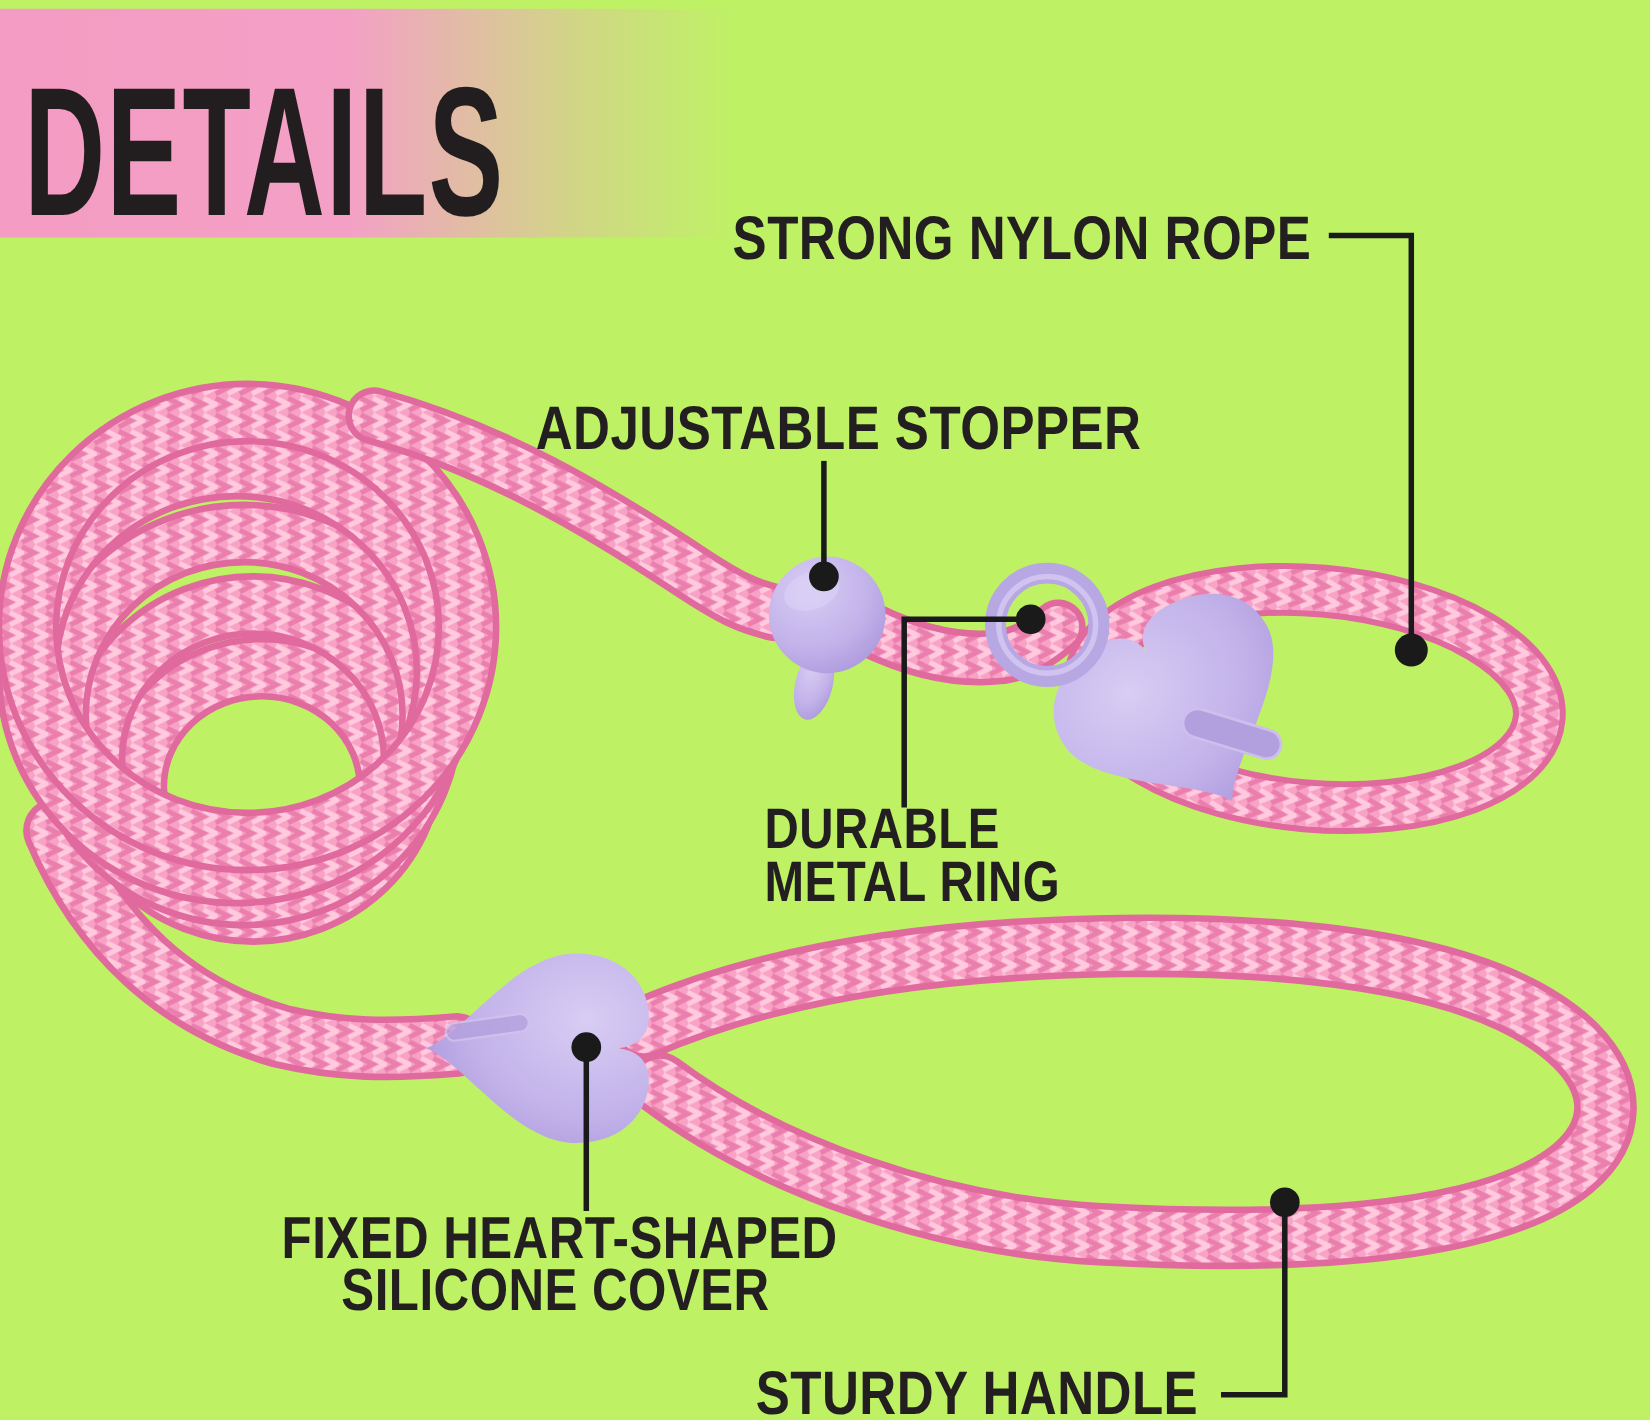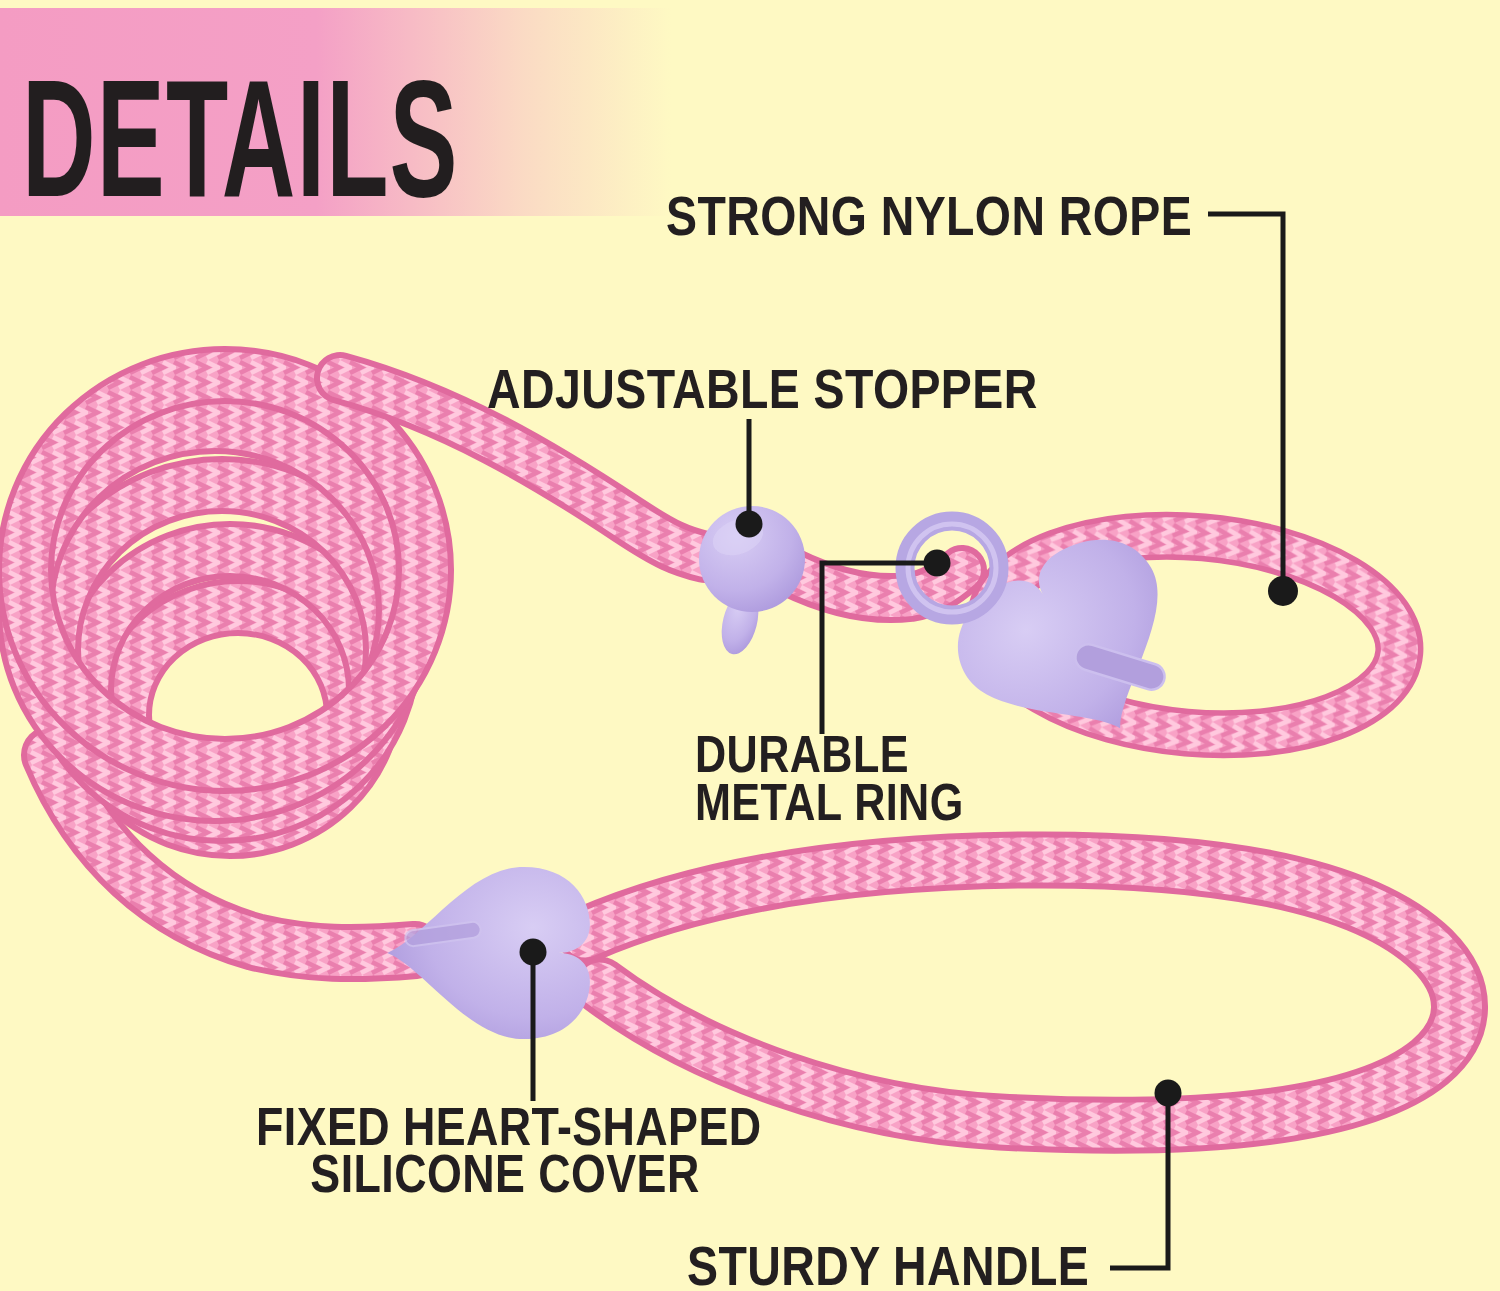--- a/index.html
+++ b/index.html
@@ -1,16 +1,16 @@
 <!DOCTYPE html>
 <html><head>
 <meta charset="utf-8">
 <style>
   html,body{margin:0;padding:0;background:#ffffff;}
-  .stage{position:relative;width:1500px;height:1291px;background:#fef9c3;overflow:hidden;
+  .stage{position:relative;width:1500px;height:1291px;background:#bef264;overflow:hidden;
          font-family:"Liberation Sans",sans-serif;}
   .art{position:absolute;left:0;top:0;}
   .banner{position:absolute;left:0;top:8px;width:790px;height:208px;
           background:linear-gradient(90deg,#f49cc3 0%,#f4a0c6 40%,rgba(244,160,198,0.35) 66%,rgba(255,255,255,0) 85%);}
   .page-title{position:absolute;left:22px;top:47px;font-size:167px;font-weight:bold;color:#221e1f;
           letter-spacing:2px;white-space:nowrap;transform:scaleX(0.61);transform-origin:left top;line-height:1;}
   .lbl{position:absolute;font-weight:bold;color:#231f20;white-space:nowrap;line-height:1;
        transform:scaleX(0.83);transform-origin:left top;letter-spacing:0.5px;}
   #lbl-rope{left:666px;top:188px;font-size:56px;}
   #lbl-stopper{left:487px;top:361px;font-size:56px;}

